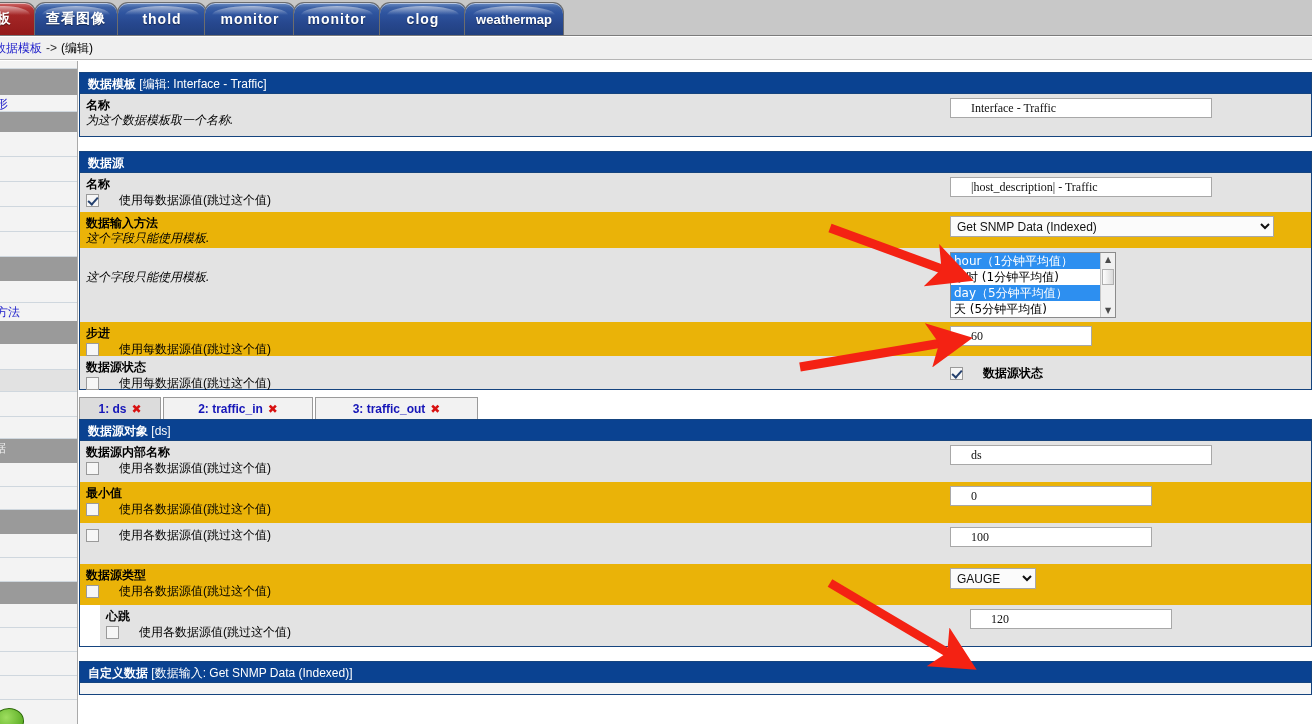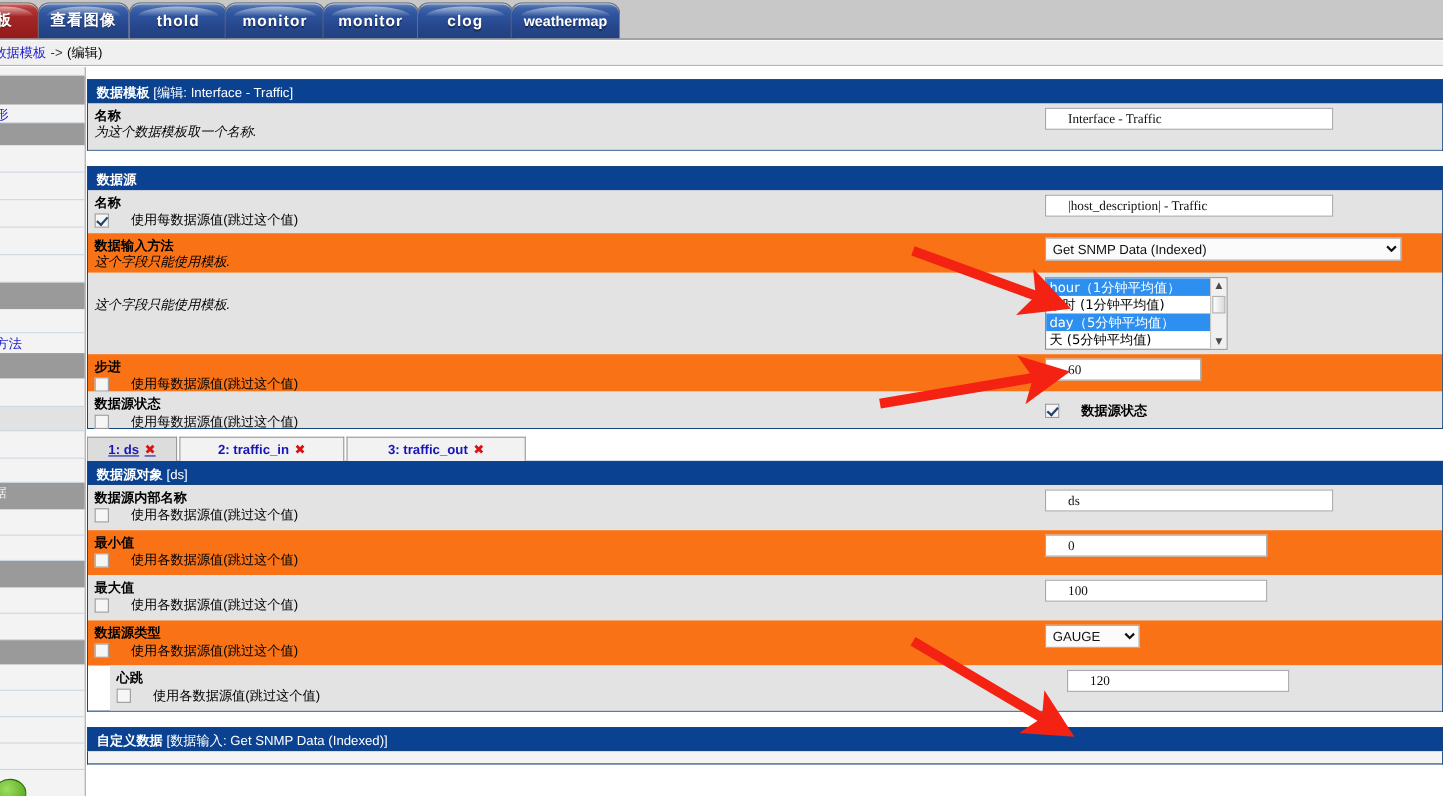--- a/index.html
+++ b/index.html
@@ -111,21 +111,21 @@
   .panel-head .light { font-weight: normal; }
 
   .frow {
     position: relative;
     display: flex;
     align-items: flex-start;
     padding: 0;
     min-height: 22px;
   }
   .frow.odd  { background: #e3e3e3; }
-  .frow.even { background: #f97316; }
+  .frow.even { background: #eab308; }
 
   .fleft { width: 870px; padding: 4px 0 4px 6px; }
   .fright { flex: 1; padding: 4px 0 4px 0; }
 
   .flabel { font-weight: bold; font-size: 12px; line-height: 15px; color: #000; }
   .fdesc  { font-style: italic; font-size: 12px; line-height: 15px; color: #000; }
   .fcheckline { display: flex; align-items: center; gap: 20px; font-size: 12px; line-height: 16px; }
 
   input.cb {
     width: 13px; height: 13px; margin: 0;
@@ -393,21 +393,21 @@
         <div class="fcheckline">
           <input type="checkbox" class="cb" checked="" style="">
           <span style="font-weight:bold; font-family:'DejaVu Sans','Liberation Sans',sans-serif;">数据源状态</span>
         </div>
       </div>
     </div>
   </div>
 
   <div style="height:5px;"></div>
   <div class="dstabs">
-    <div class="dstab active" style="min-width:82px;text-decoration:underline;">
+    <div class="dstab active" style="min-width:82px;">
       <span>1: ds</span>
       <span class="x">✖</span>
     </div>
     <div class="dstab" style="min-width:150px;">
       <span>2: traffic_in</span>
       <span class="x">✖</span>
     </div>
     <div class="dstab" style="min-width:163px;">
       <span>3: traffic_out</span>
       <span class="x">✖</span>
@@ -441,21 +441,20 @@
           <span>使用各数据源值(跳过这个值)</span>
         </div>
       </div>
       <div class="fright">
         <input class="txt" style="width: 202px;" value="0">
       </div>
     </div>
 
     <div class="frow odd" style="height:41px;">
       <div class="fleft">
-        <div class="flabel">最大值</div>
         <div class="fcheckline">
           <input type="checkbox" class="cb" style="">
           <span>使用各数据源值(跳过这个值)</span>
         </div>
       </div>
       <div class="fright">
         <input class="txt" style="width: 202px;" value="100">
       </div>
     </div>
 

